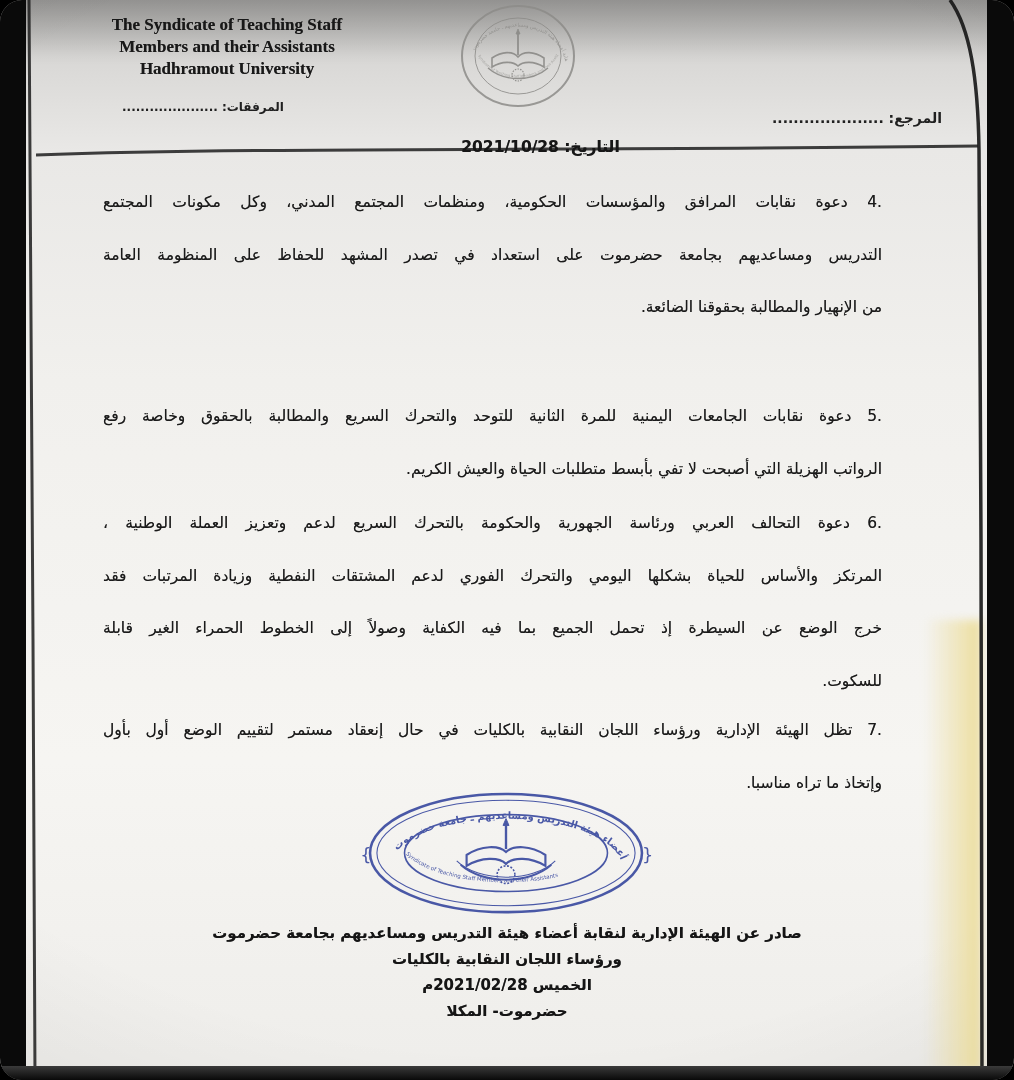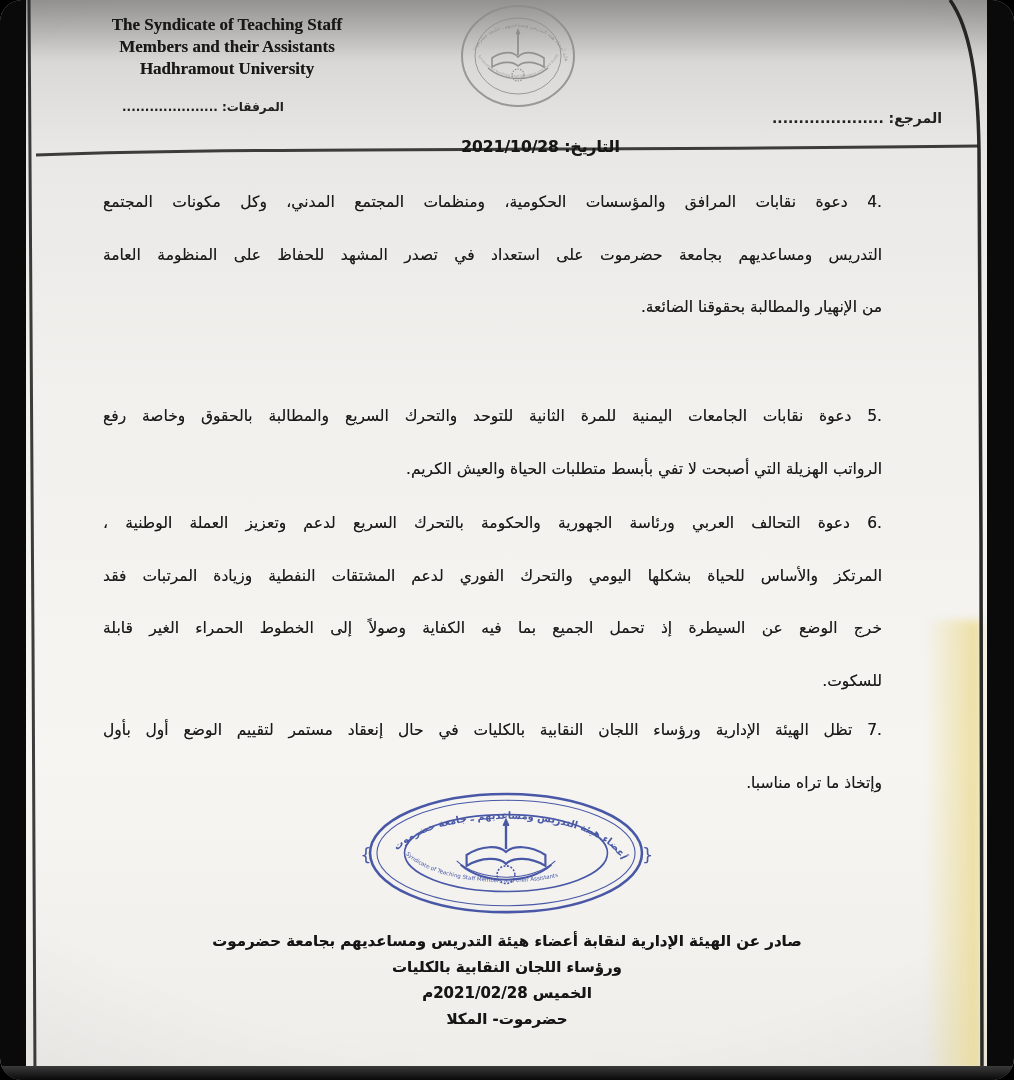--- a/index.html
+++ b/index.html
@@ -41,21 +41,21 @@
   .line{height:52.5px;line-height:52.5px;}
   .jline{text-align:justify;text-align-last:justify;}
   .cline{text-align:right;}
   .num{direction:ltr;unicode-bidi:embed;}
 
   
   .stamp{position:absolute;left:358px;top:788px;width:296px;height:134px;opacity:.92;}
 
   
   .footer{position:absolute;left:205px;top:920px;width:604px;direction:rtl;text-align:center;
-        font-weight:bold;font-size:15px;line-height:26px;color:#151515;text-shadow:0 0 .6px rgba(0,0,0,.5);margin-top:8px;}
+        font-weight:bold;font-size:15px;line-height:26px;color:#151515;text-shadow:0 0 .6px rgba(0,0,0,.5);}
 </style>
 </head>
 <body>
 
 <div id="page">
 
   <div class="vignette"></div>
   <div class="cream-strip"></div>
 
   <svg class="edges" width="1014" height="1080" viewBox="0 0 1014 1080">

